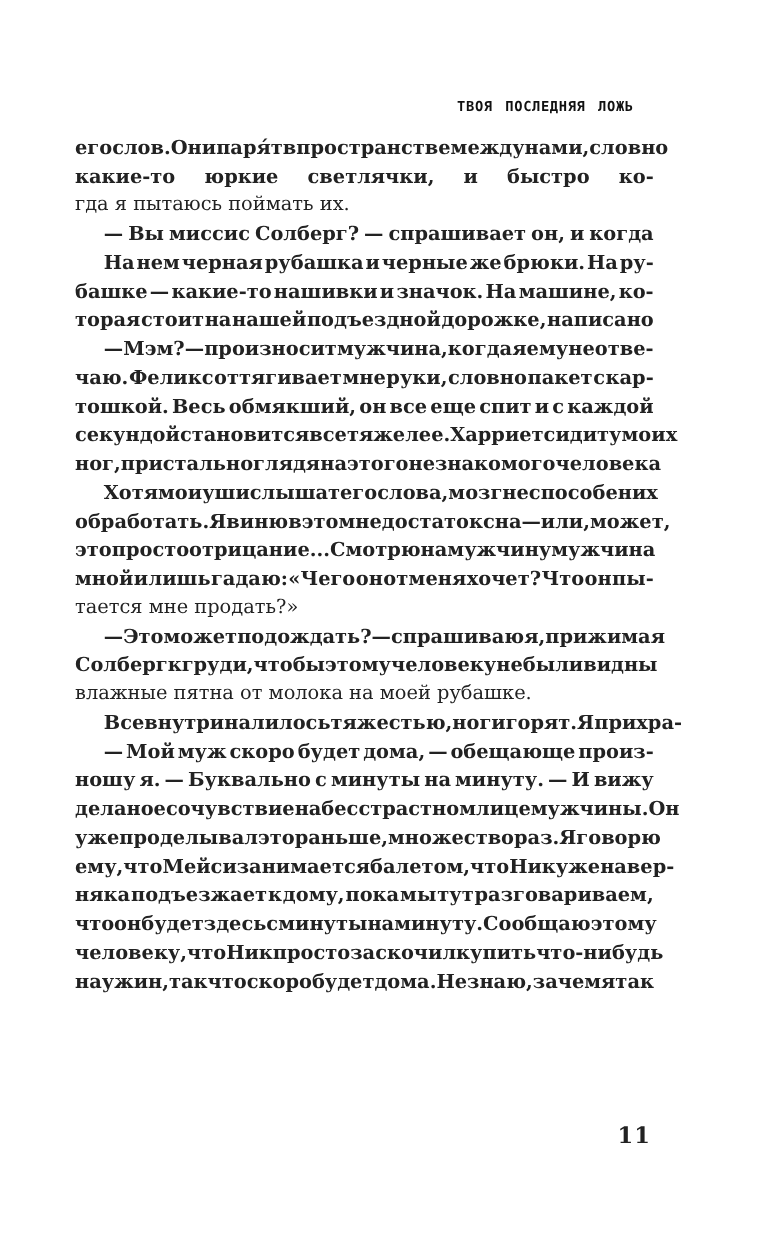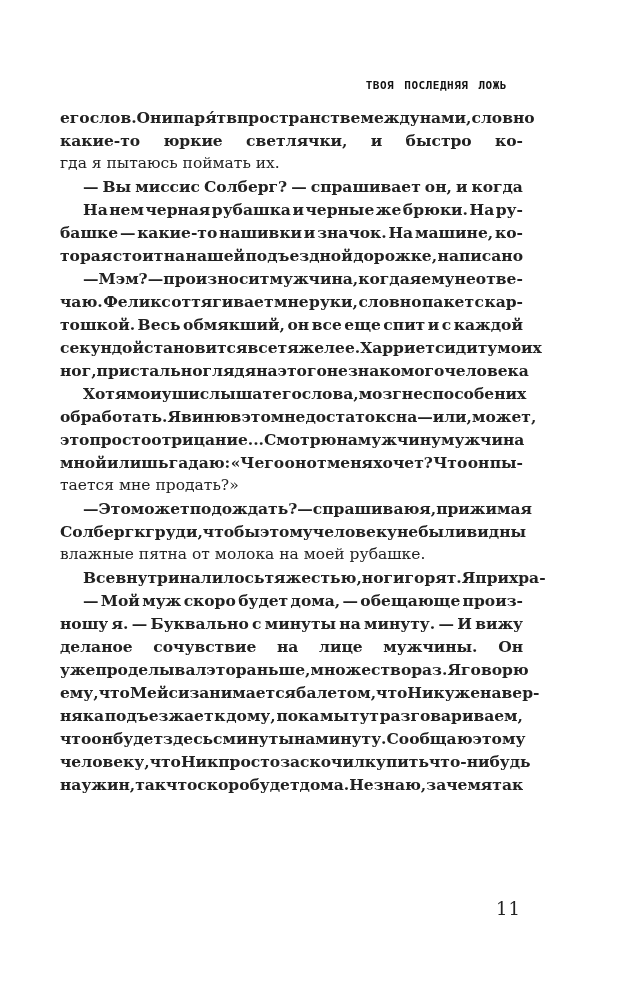--- a/index.html
+++ b/index.html
@@ -56,20 +56,21 @@
   .line.ind {
     padding-left: 23px;
   }
   .page-number {
     position: absolute;
     top: 898px;
     right: 98px;
     font-size: 18px;
     letter-spacing: 1px;
     color: var(--text, #222222);
+    font-weight: bold;
   }
 </style>
 </head>
 <body>
 
 <div class="page" style="--bg: #ffffff; --text: #222222; --header-text: #111111;">
   <div class="running-header">ТВОЯ ПОСЛЕДНЯЯ ЛОЖЬ</div>
 
   <div class="body-text">
       <div class="para">
@@ -304,20 +305,21 @@
           <span>на</span>
           <span>минуту.</span>
           <span>—</span>
           <span>И</span>
           <span>вижу</span>
         </div>
         <div class="line j">
           <span>деланое</span>
           <span>сочувствие</span>
           <span>на</span>
+          <span>бесстрастном</span>
           <span>лице</span>
           <span>мужчины.</span>
           <span>Он</span>
         </div>
         <div class="line j">
           <span>уже</span>
           <span>проделывал</span>
           <span>это</span>
           <span>раньше,</span>
           <span>множество</span>

